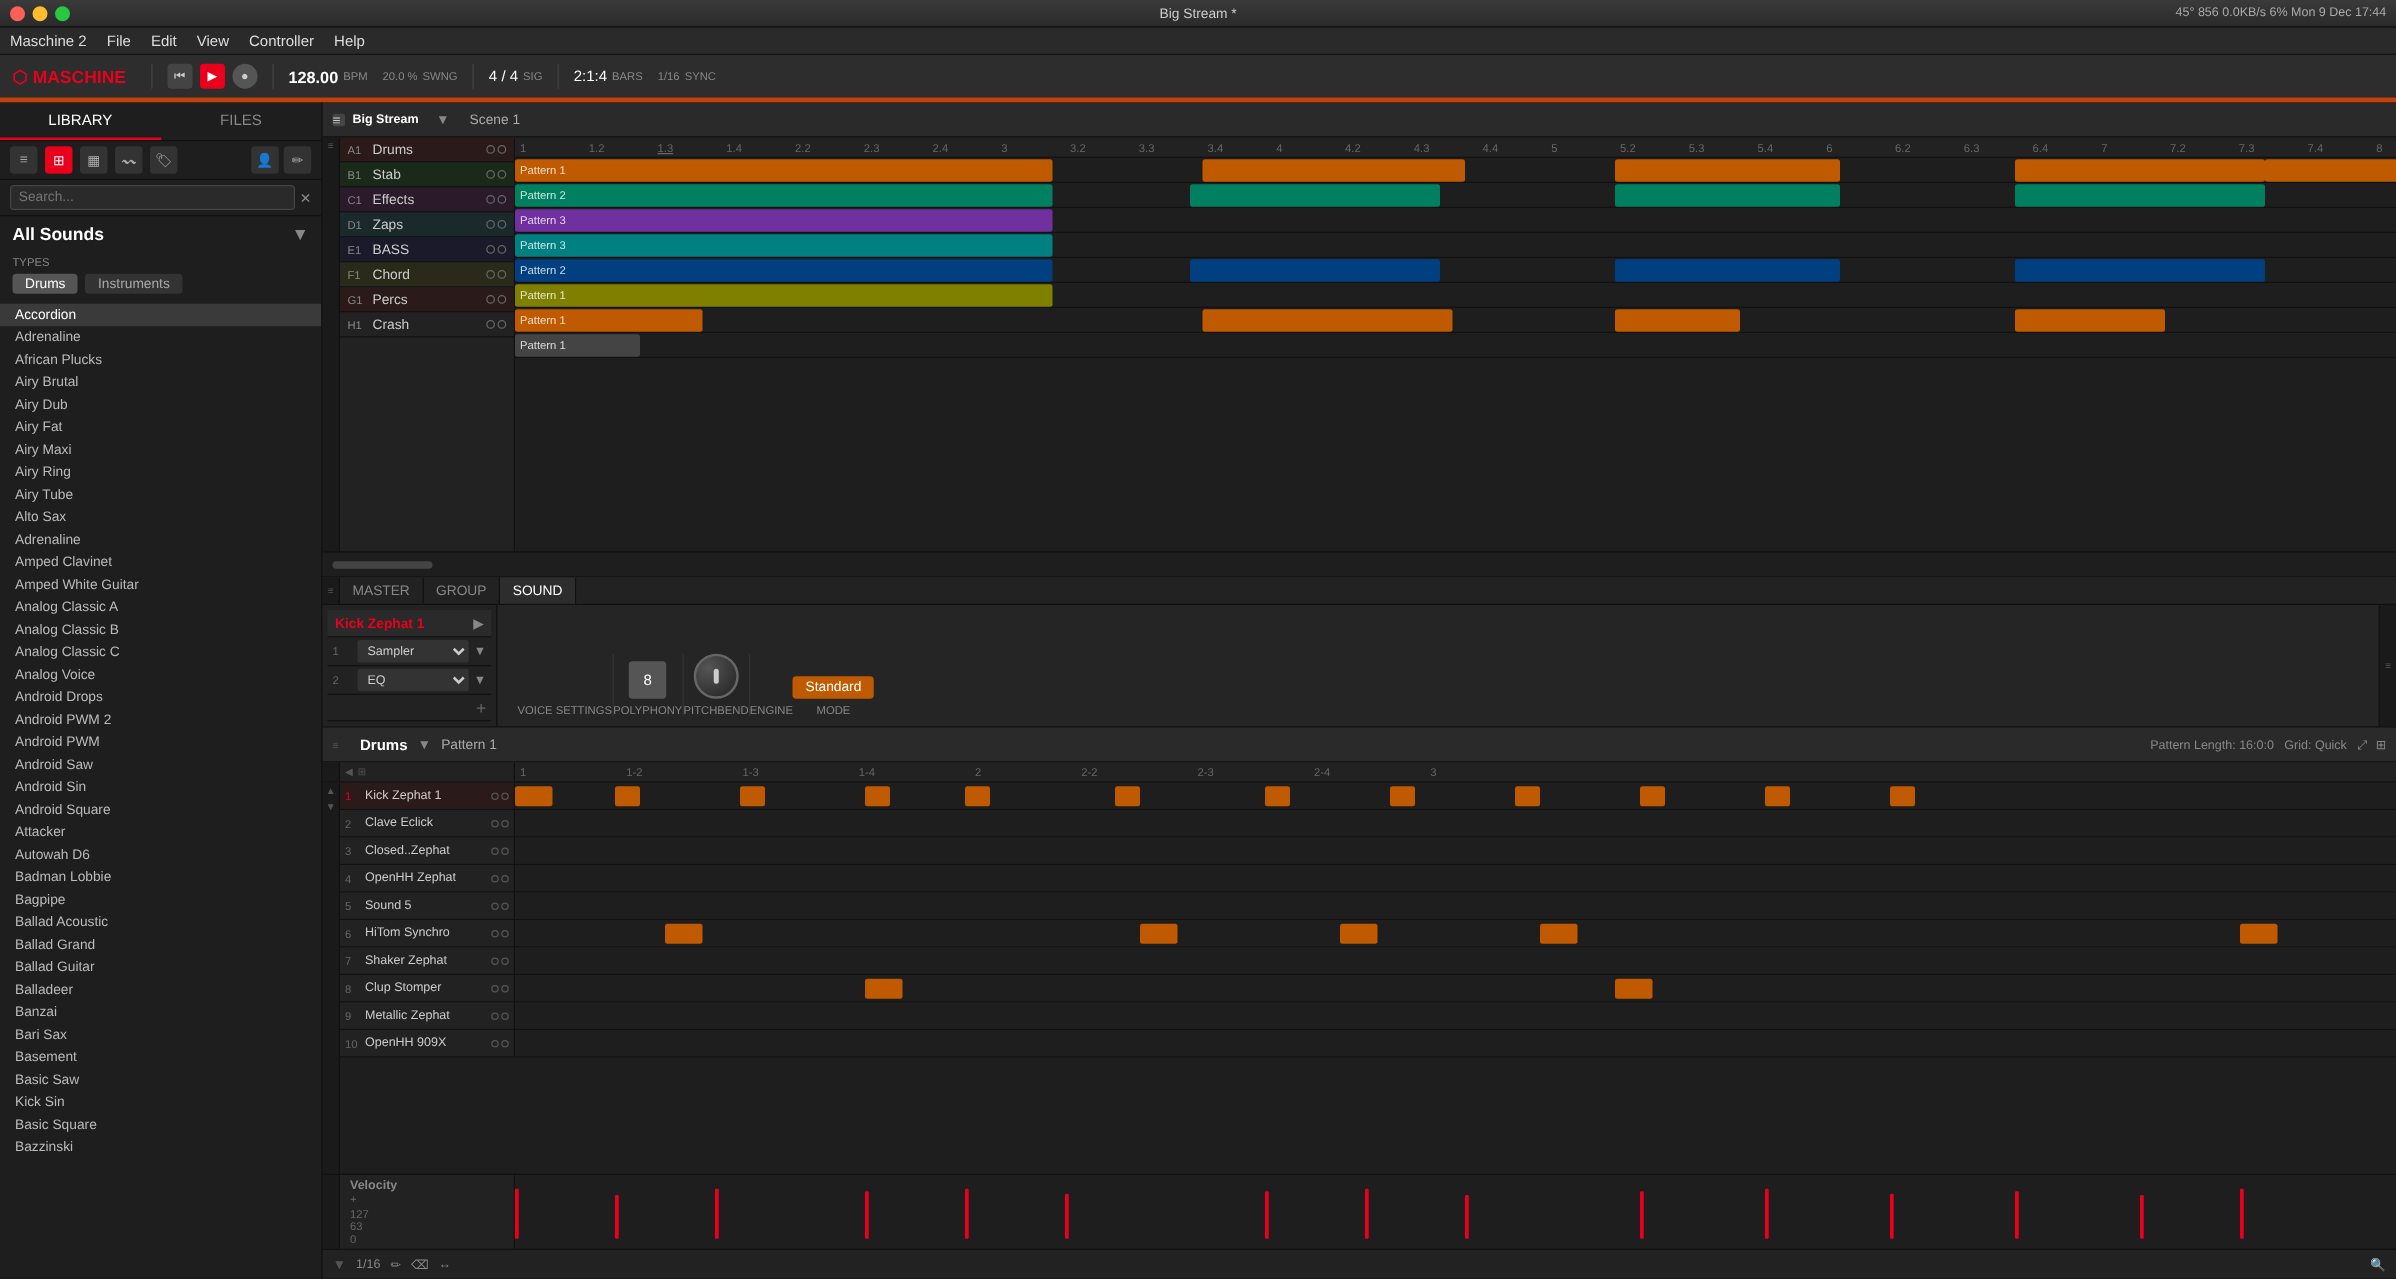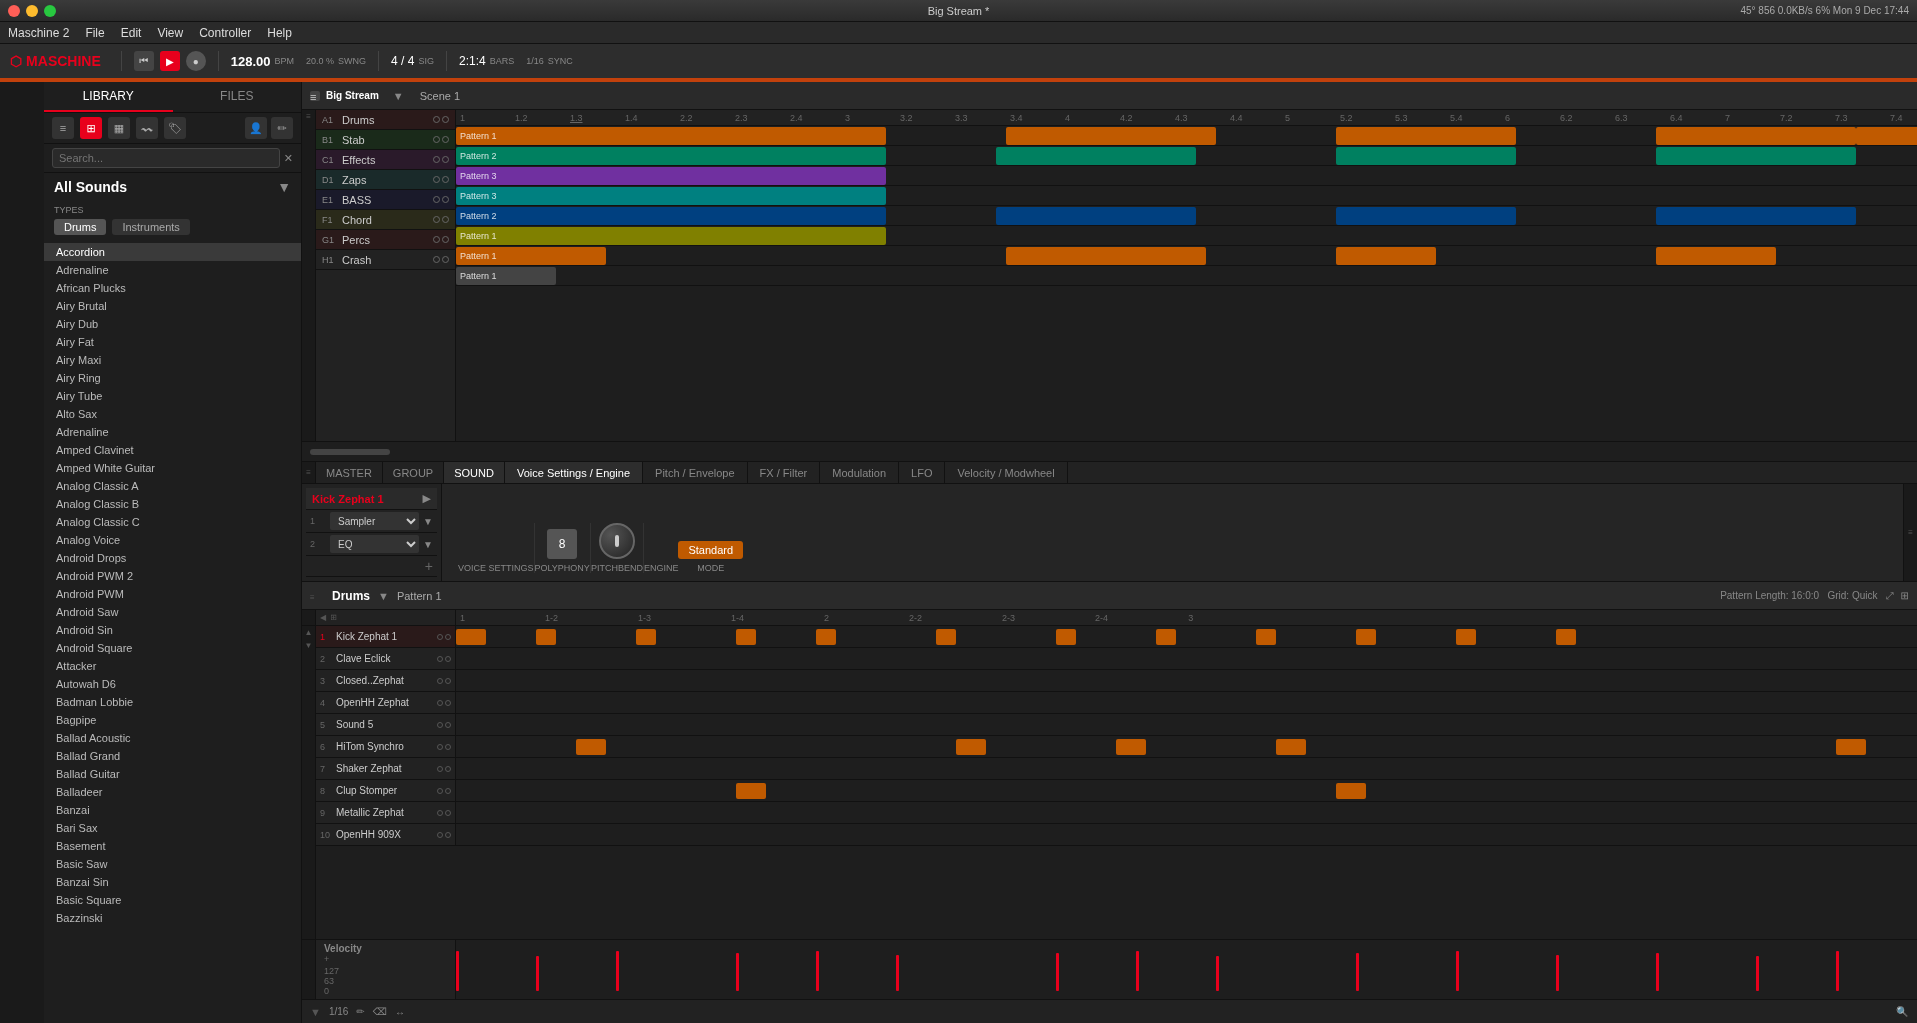--- a/index.html
+++ b/index.html
@@ -52,21 +52,20 @@
     .bpm-section { display: flex; align-items: center; gap: 4px; font-size: 11px; color: #ccc; }
     .bpm-value { color: #fff; font-size: 13px; font-weight: bold; }
     .sig-section { display: flex; align-items: center; gap: 4px; }
     .position-section { display: flex; align-items: center; gap: 4px; }
     .transport-label { color: #888; font-size: 9px; }
 
     
     .main-layout {
       display: flex;
       height: calc(1023px - 22px - 22px - 38px);
-      margin-left: 44px;
     }
 
     
     .sidebar {
       width: 258px;
       background: #1e1e1e;
       border-right: 1px solid #111;
       display: flex;
       flex-direction: column;
       flex-shrink: 0;
@@ -583,21 +582,21 @@
         <div class="list-item">Badman Lobbie</div>
         <div class="list-item">Bagpipe</div>
         <div class="list-item">Ballad Acoustic</div>
         <div class="list-item">Ballad Grand</div>
         <div class="list-item">Ballad Guitar</div>
         <div class="list-item">Balladeer</div>
         <div class="list-item">Banzai</div>
         <div class="list-item">Bari Sax</div>
         <div class="list-item">Basement</div>
         <div class="list-item">Basic Saw</div>
-        <div class="list-item">Banzai Sin</div>
+        <div class="list-item">Kick Sin</div>
         <div class="list-item">Basic Square</div>
         <div class="list-item">Bazzinski</div>
       </div>
   </div>
 
   <div class="content-area">
 
     <div class="arrangement-area">
 
       <div class="scene-bar">
@@ -758,28 +757,20 @@
 
     <div class="engine-area">
 
       <div class="master-group-sound-bar">
         <div style="width:14px;background:#1a1a1a;border-right:1px solid #111;display:flex;align-items:center;justify-content:center;height:100%;cursor:pointer;">
           <span style="color:#555;font-size:8px;">≡</span>
         </div>
         <div class="mgs-btn">MASTER</div>
         <div class="mgs-btn">GROUP</div>
         <div class="mgs-btn active">SOUND</div>
-        <div class="engine-tabs" style="flex:1;background:transparent;border:none;height:100%;">
-          <div class="engine-tab active">Voice Settings / Engine</div>
-          <div class="engine-tab">Pitch / Envelope</div>
-          <div class="engine-tab">FX / Filter</div>
-          <div class="engine-tab">Modulation</div>
-          <div class="engine-tab">LFO</div>
-          <div class="engine-tab">Velocity / Modwheel</div>
-        </div>
       </div>
 
       <div class="engine-content">
 
         <div class="engine-left">
           <div class="sound-name-bar">
             <span class="sound-name">Kick Zephat 1</span>
             <span style="margin-left:auto;color:#888;cursor:pointer;">▶</span>
           </div>
           <div class="plugin-row">

